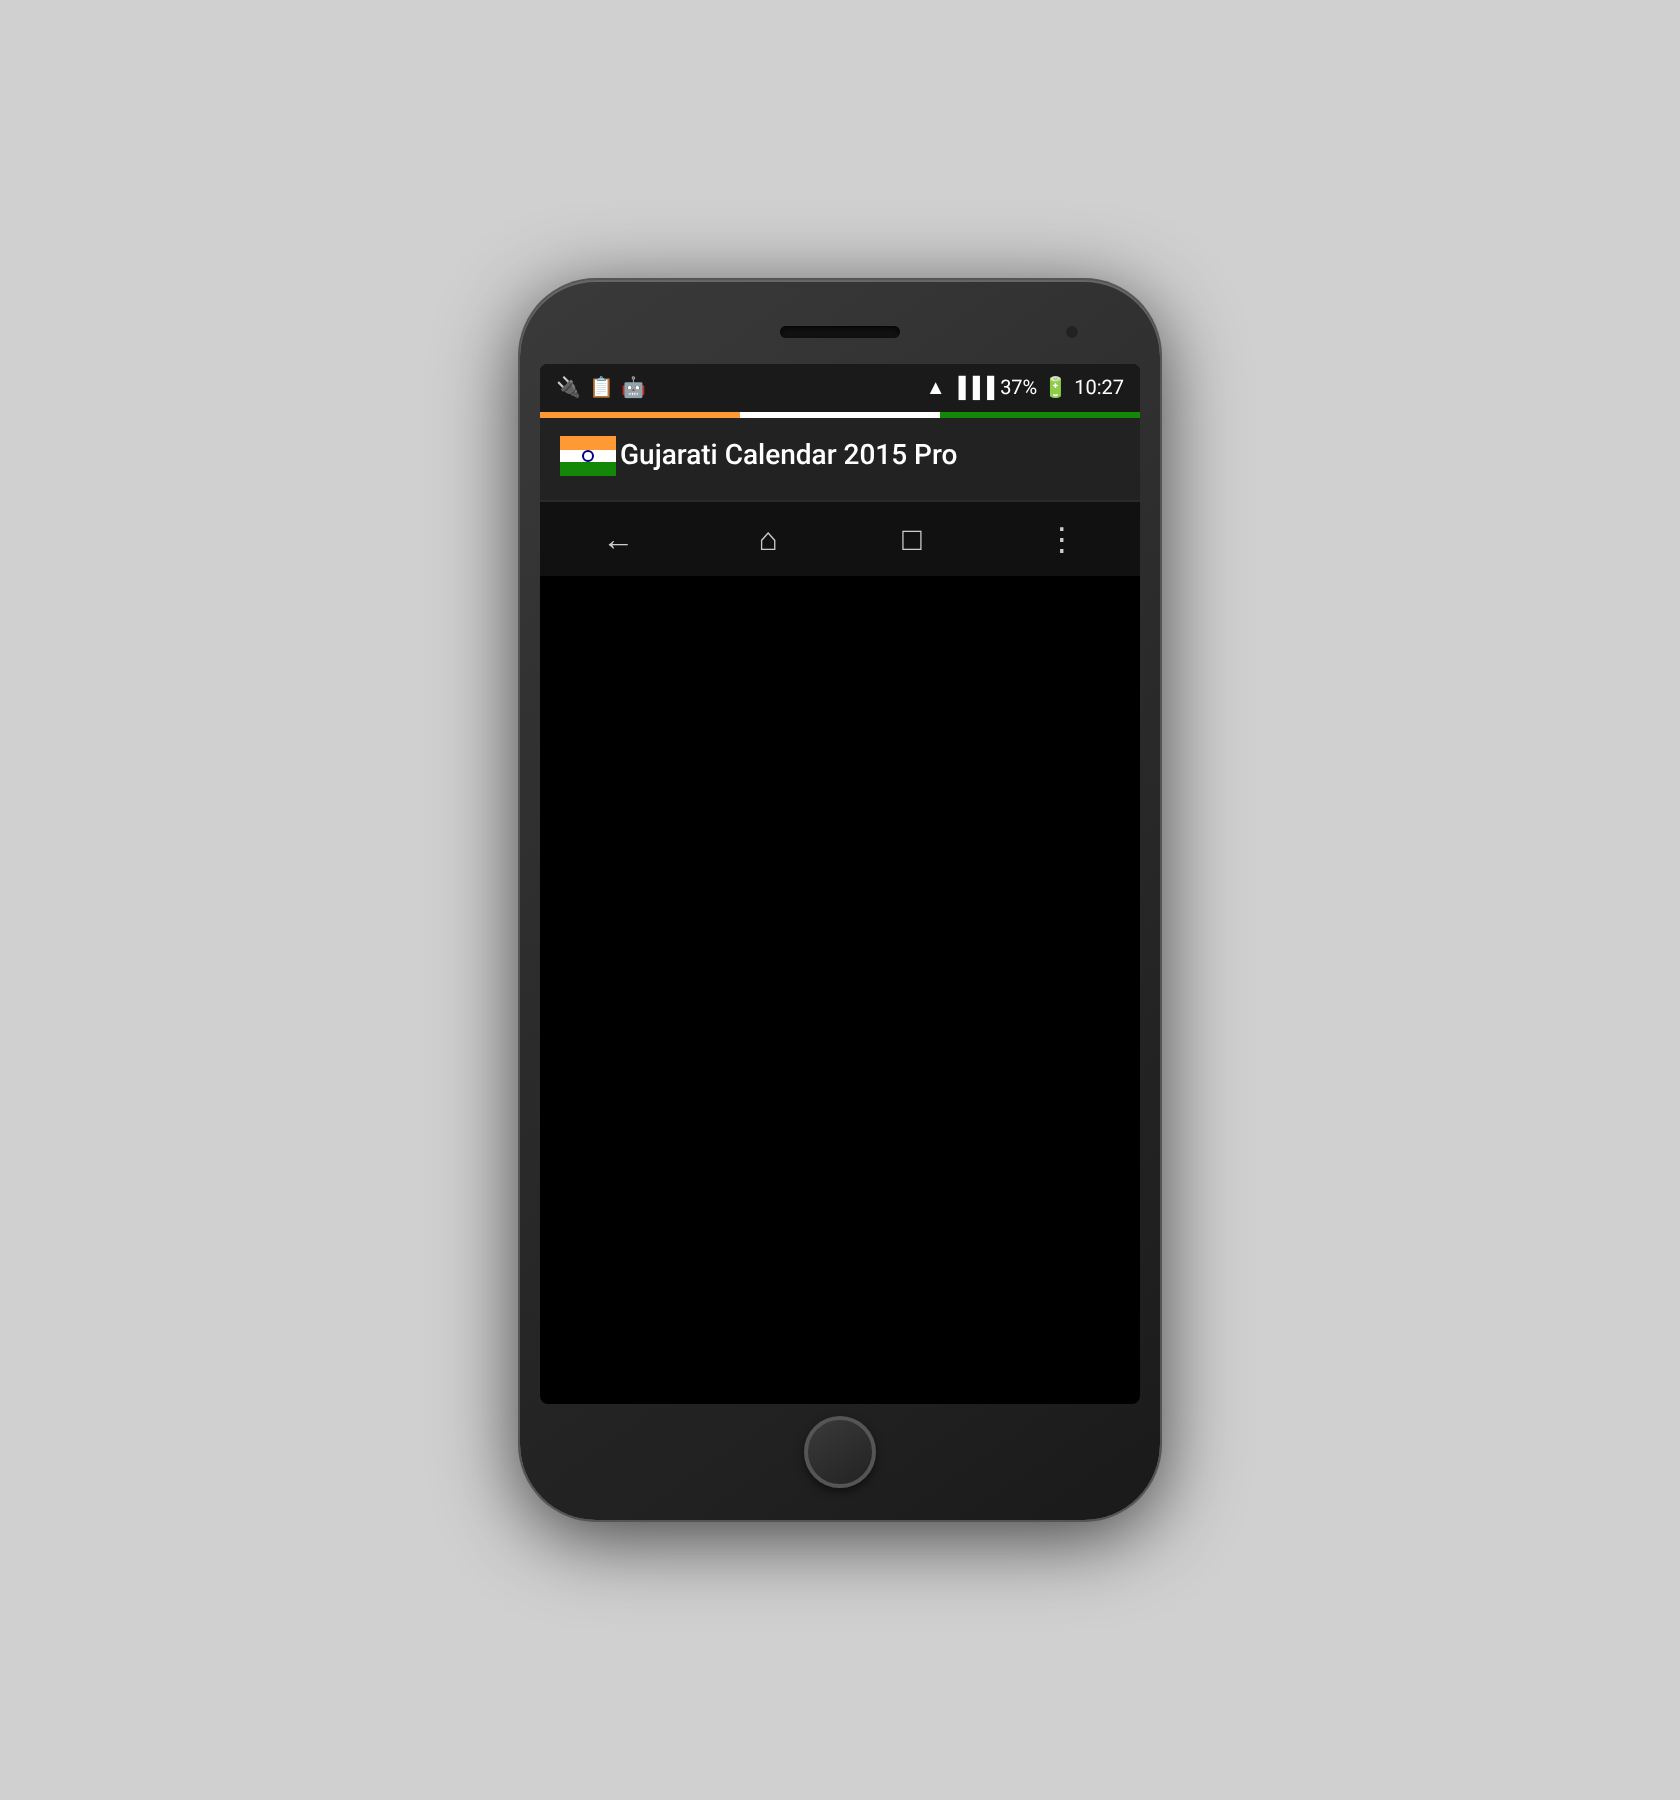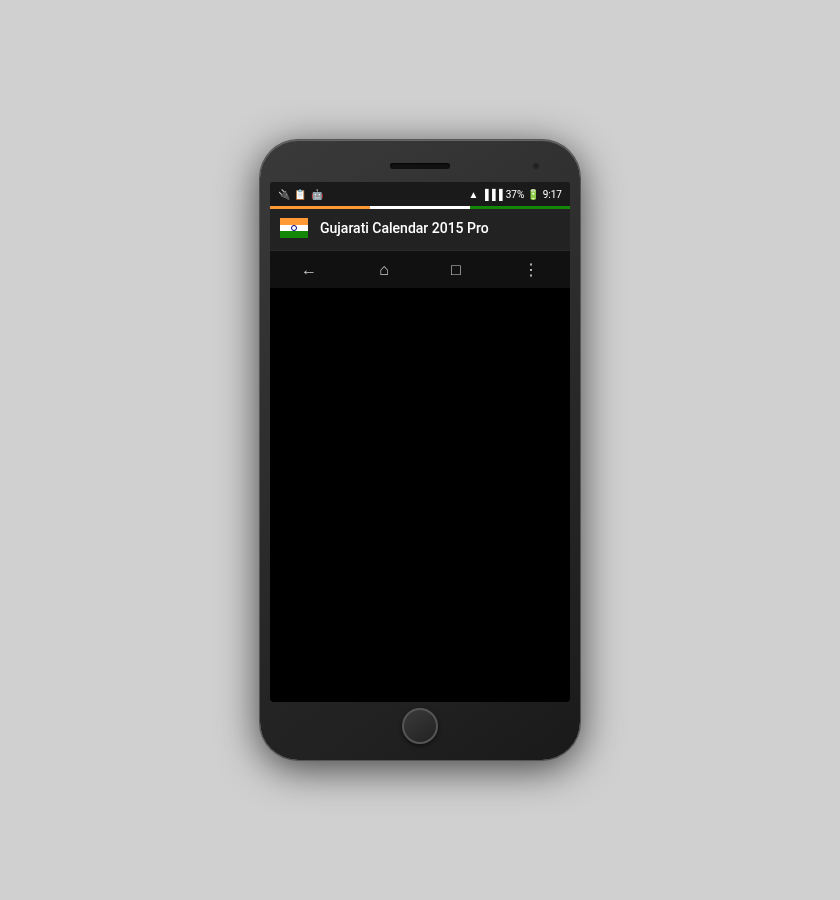--- a/index.html
+++ b/index.html
@@ -89,21 +89,21 @@
       align-items: center;
       gap: 3px;
       font-size: 10px;
     }
 
     .app-bar {
       height: 44px;
       display: flex;
       align-items: center;
       padding: 0 10px;
-      gap: 12px;
+      gap: 2px;
       position: relative;
       overflow: hidden;
     }
 
     .india-flag-bar {
       position: absolute;
       top: 0; left: 0; right: 0;
       height: 3px;
       display: flex;
     }
@@ -224,21 +224,21 @@
         <div class="status-left">
           <span class="status-icon">🔌</span>
           <span class="status-icon">📋</span>
           <span class="status-icon">🤖</span>
         </div>
         <div class="status-right">
           <span>▲</span>
           <span>▐▐▐</span>
           <span>37%</span>
           <span>🔋</span>
-          <span>9:17</span>
+          <span>10:27</span>
         </div>
       </div>
 
       <div class="app-bar">
         <div class="india-flag-bar">
           <div class="flag-orange"></div>
           <div class="flag-white"></div>
           <div class="flag-green"></div>
         </div>
         <div class="app-bar-bg"></div>

